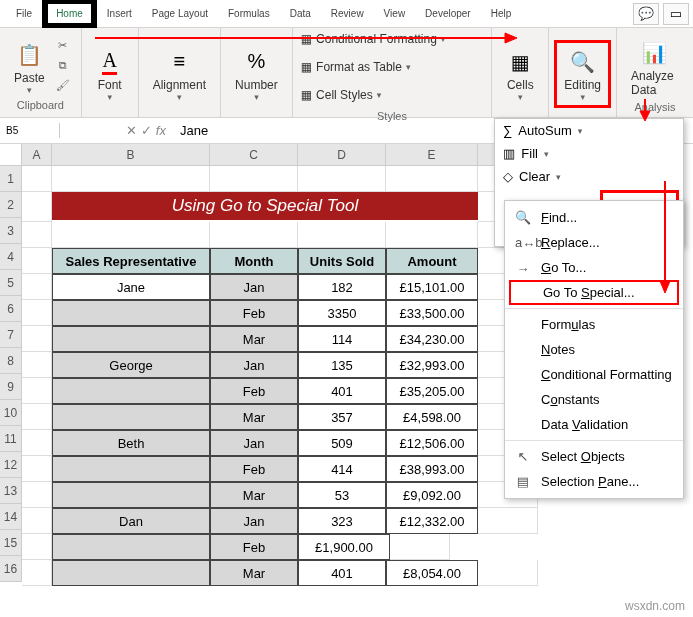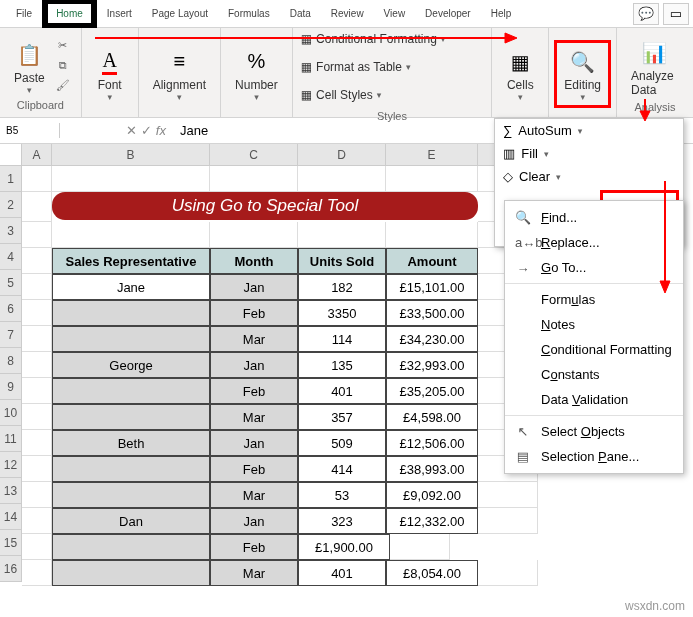--- a/index.html
+++ b/index.html
@@ -48,21 +48,21 @@
 .colC { width: 88px; }
 .colD { width: 88px; }
 .colE { width: 92px; }
 .colF { width: 60px; }
 
 .cells { display: flex; flex-direction: column; }
 .row { display: flex; height: 26px; }
 .cell { border-right: 1px solid #ddd; border-bottom: 1px solid #ddd; display: flex; align-items: center; padding: 0 4px; font-size: 13px; background: #fff; }
 
 
-.title-banner { background: #a61b1b; color: #fff; font-style: italic; font-size: 17px; text-align: center; height: 28px; display: flex; align-items: center; justify-content: center; border-radius: 13px; }
+.title-banner { background: #a61b1b; color: #fff; font-style: italic; font-size: 17px; text-align: center; height: 28px; display: flex; align-items: center; justify-content: center; }
 
 
 .tbl-hdr { background: #c5d9d9; font-weight: bold; border: 1px solid #444 !important; text-align: center; justify-content: center; }
 .tbl-cell { border: 1px solid #444 !important; justify-content: center; }
 .tbl-cell.sel { background: #d8d8d8; }
 .tbl-cell.active { background: #fff; }
 
 
 .drop1 { position: absolute; top: 118px; left: 494px; width: 190px; background: #fff; border: 1px solid #c8c8c8; box-shadow: 2px 2px 6px rgba(0,0,0,0.25); z-index: 30; }
 .drop1-row { display: flex; align-items: center; gap: 6px; padding: 4px 8px; font-size: 13px; }
@@ -408,20 +408,24 @@
       <span><u class="acc">F</u>ind...</span>
     </div>
   <div class="menu2-item">
       <span class="ic">a↔b</span>
       <span><u class="acc">R</u>eplace...</span>
     </div>
   <div class="menu2-item">
       <span class="ic">→</span>
       <span><u class="acc">G</u>o To...</span>
     </div>
+  <div class="menu2-item highlight">
+      <span class="ic"></span>
+      <span>Go To <u class="acc">S</u>pecial...</span>
+    </div>
   <hr>
   <div class="menu2-item">
       <span class="ic"></span>
       <span>Form<u class="acc">u</u>las</span>
     </div>
   <div class="menu2-item">
       <span class="ic"></span>
       <span><u class="acc">N</u>otes</span>
     </div>
   <div class="menu2-item">

